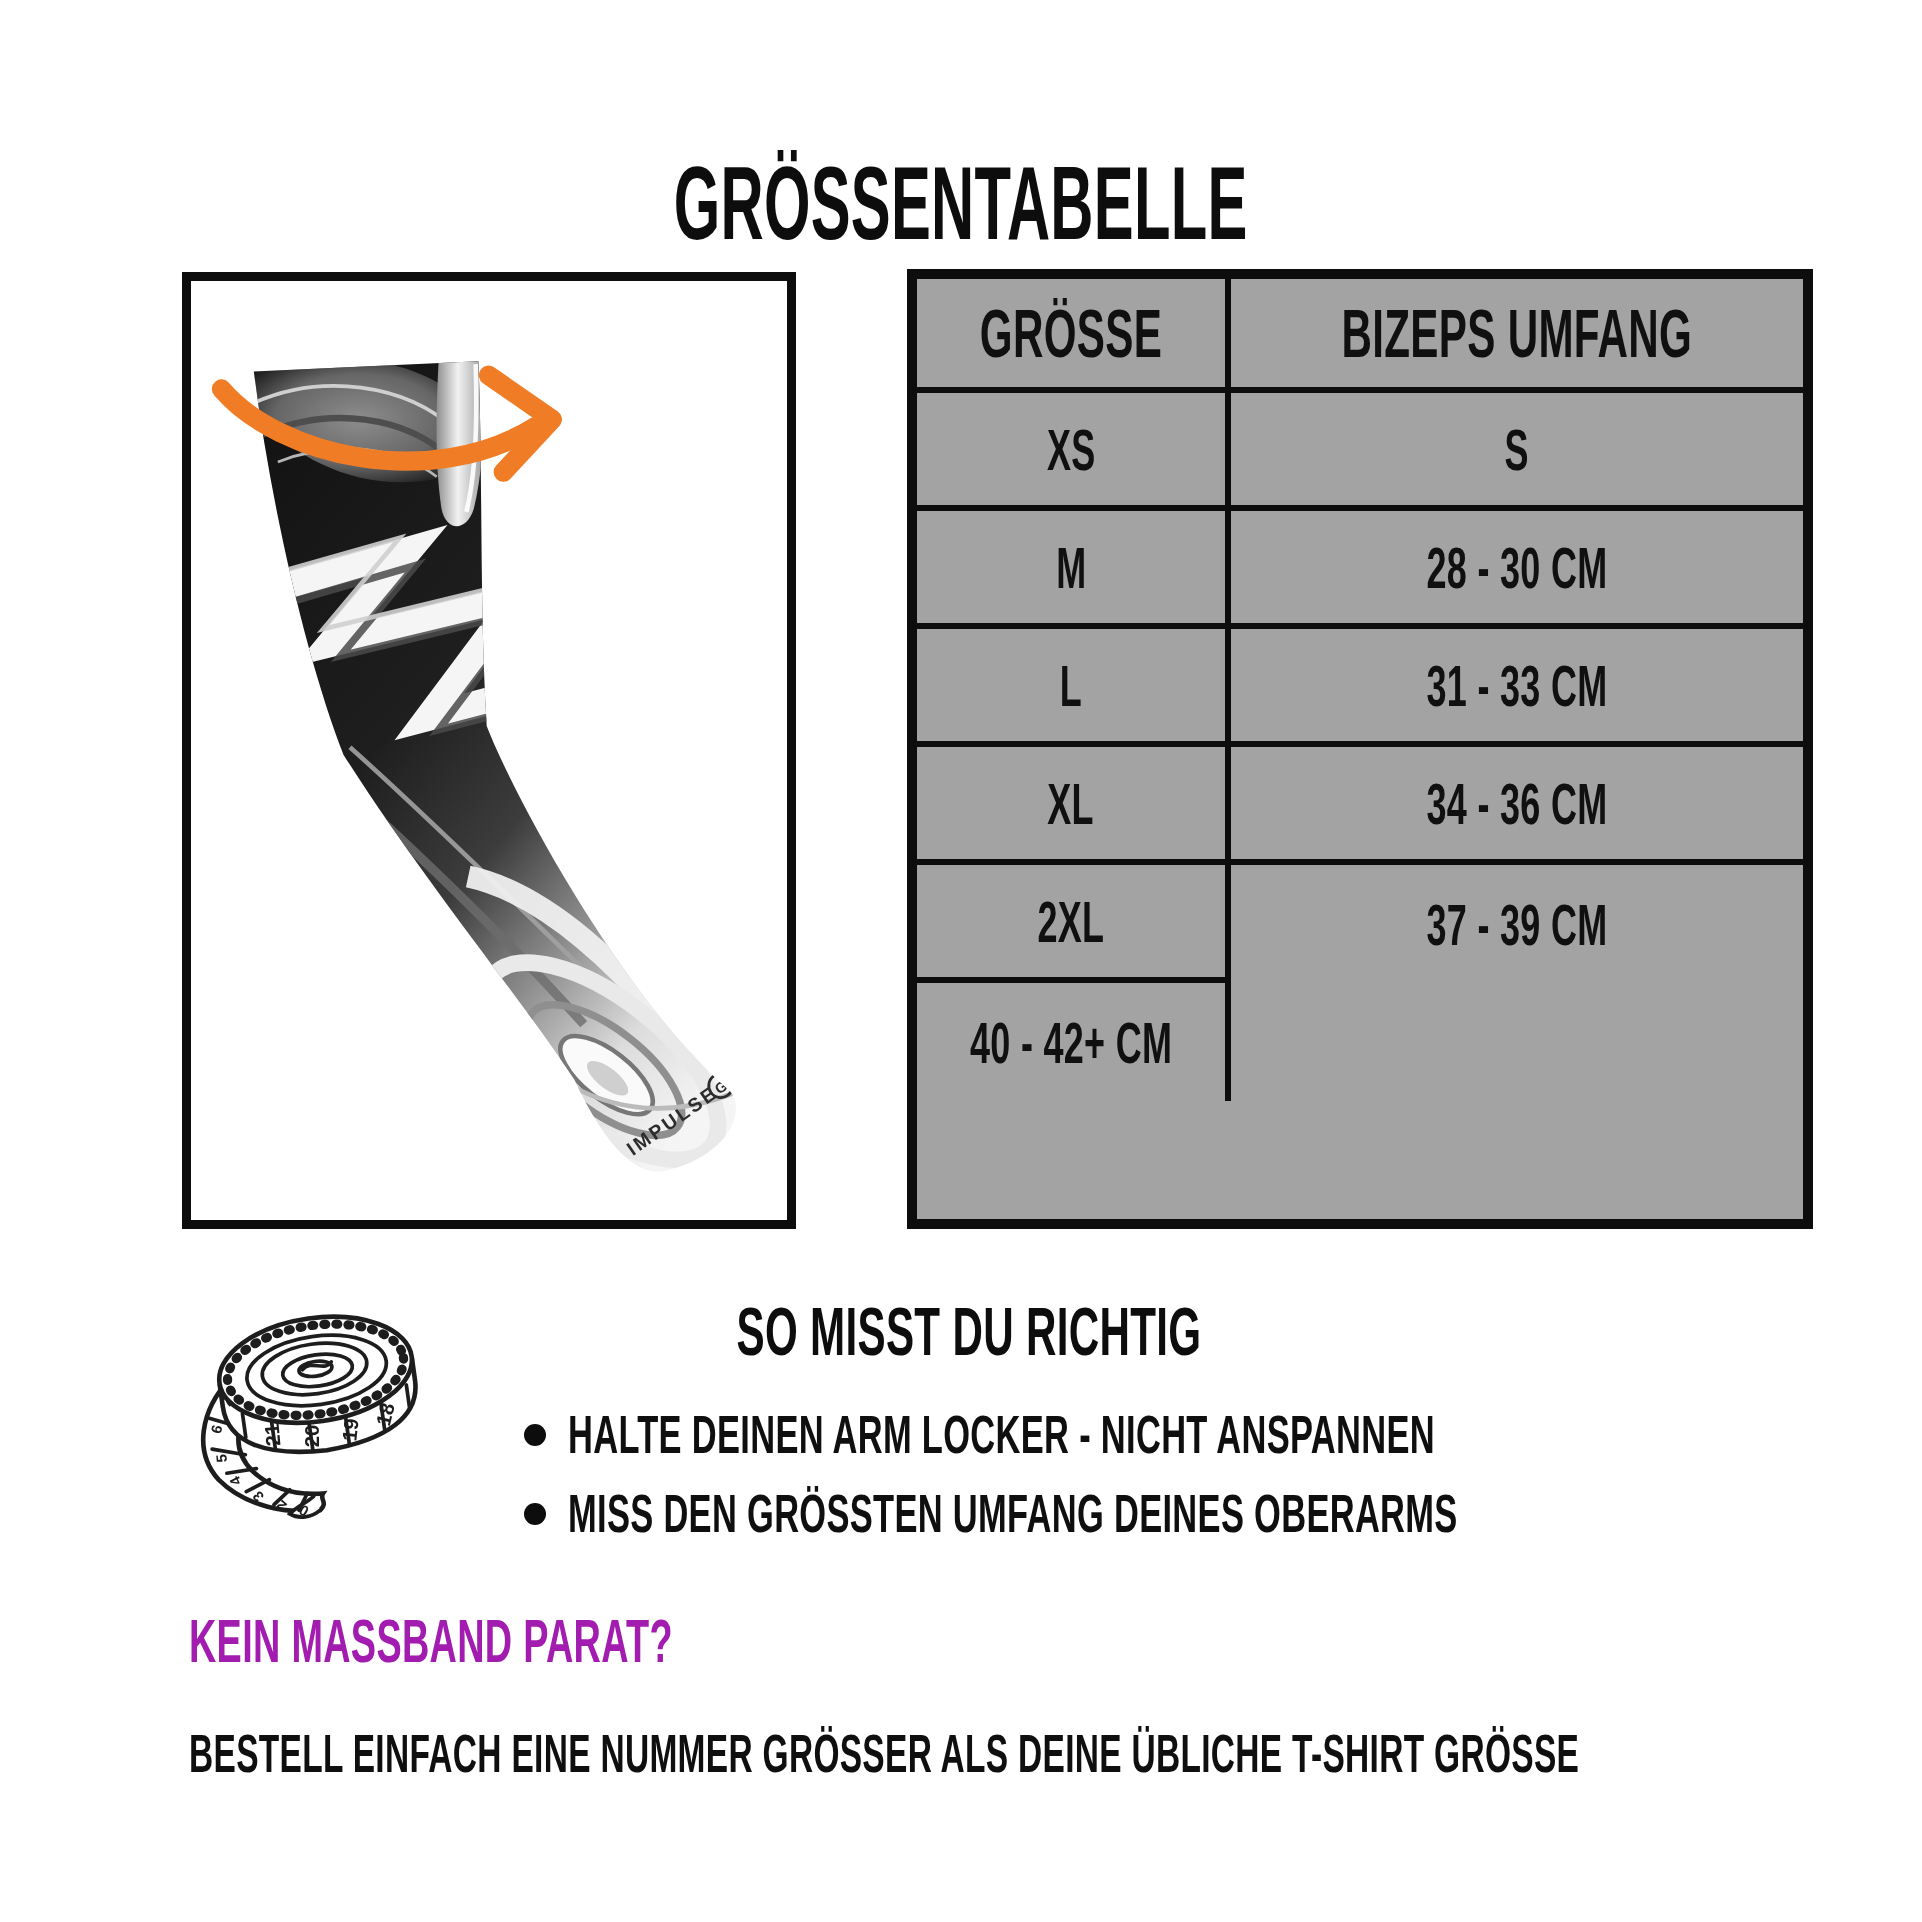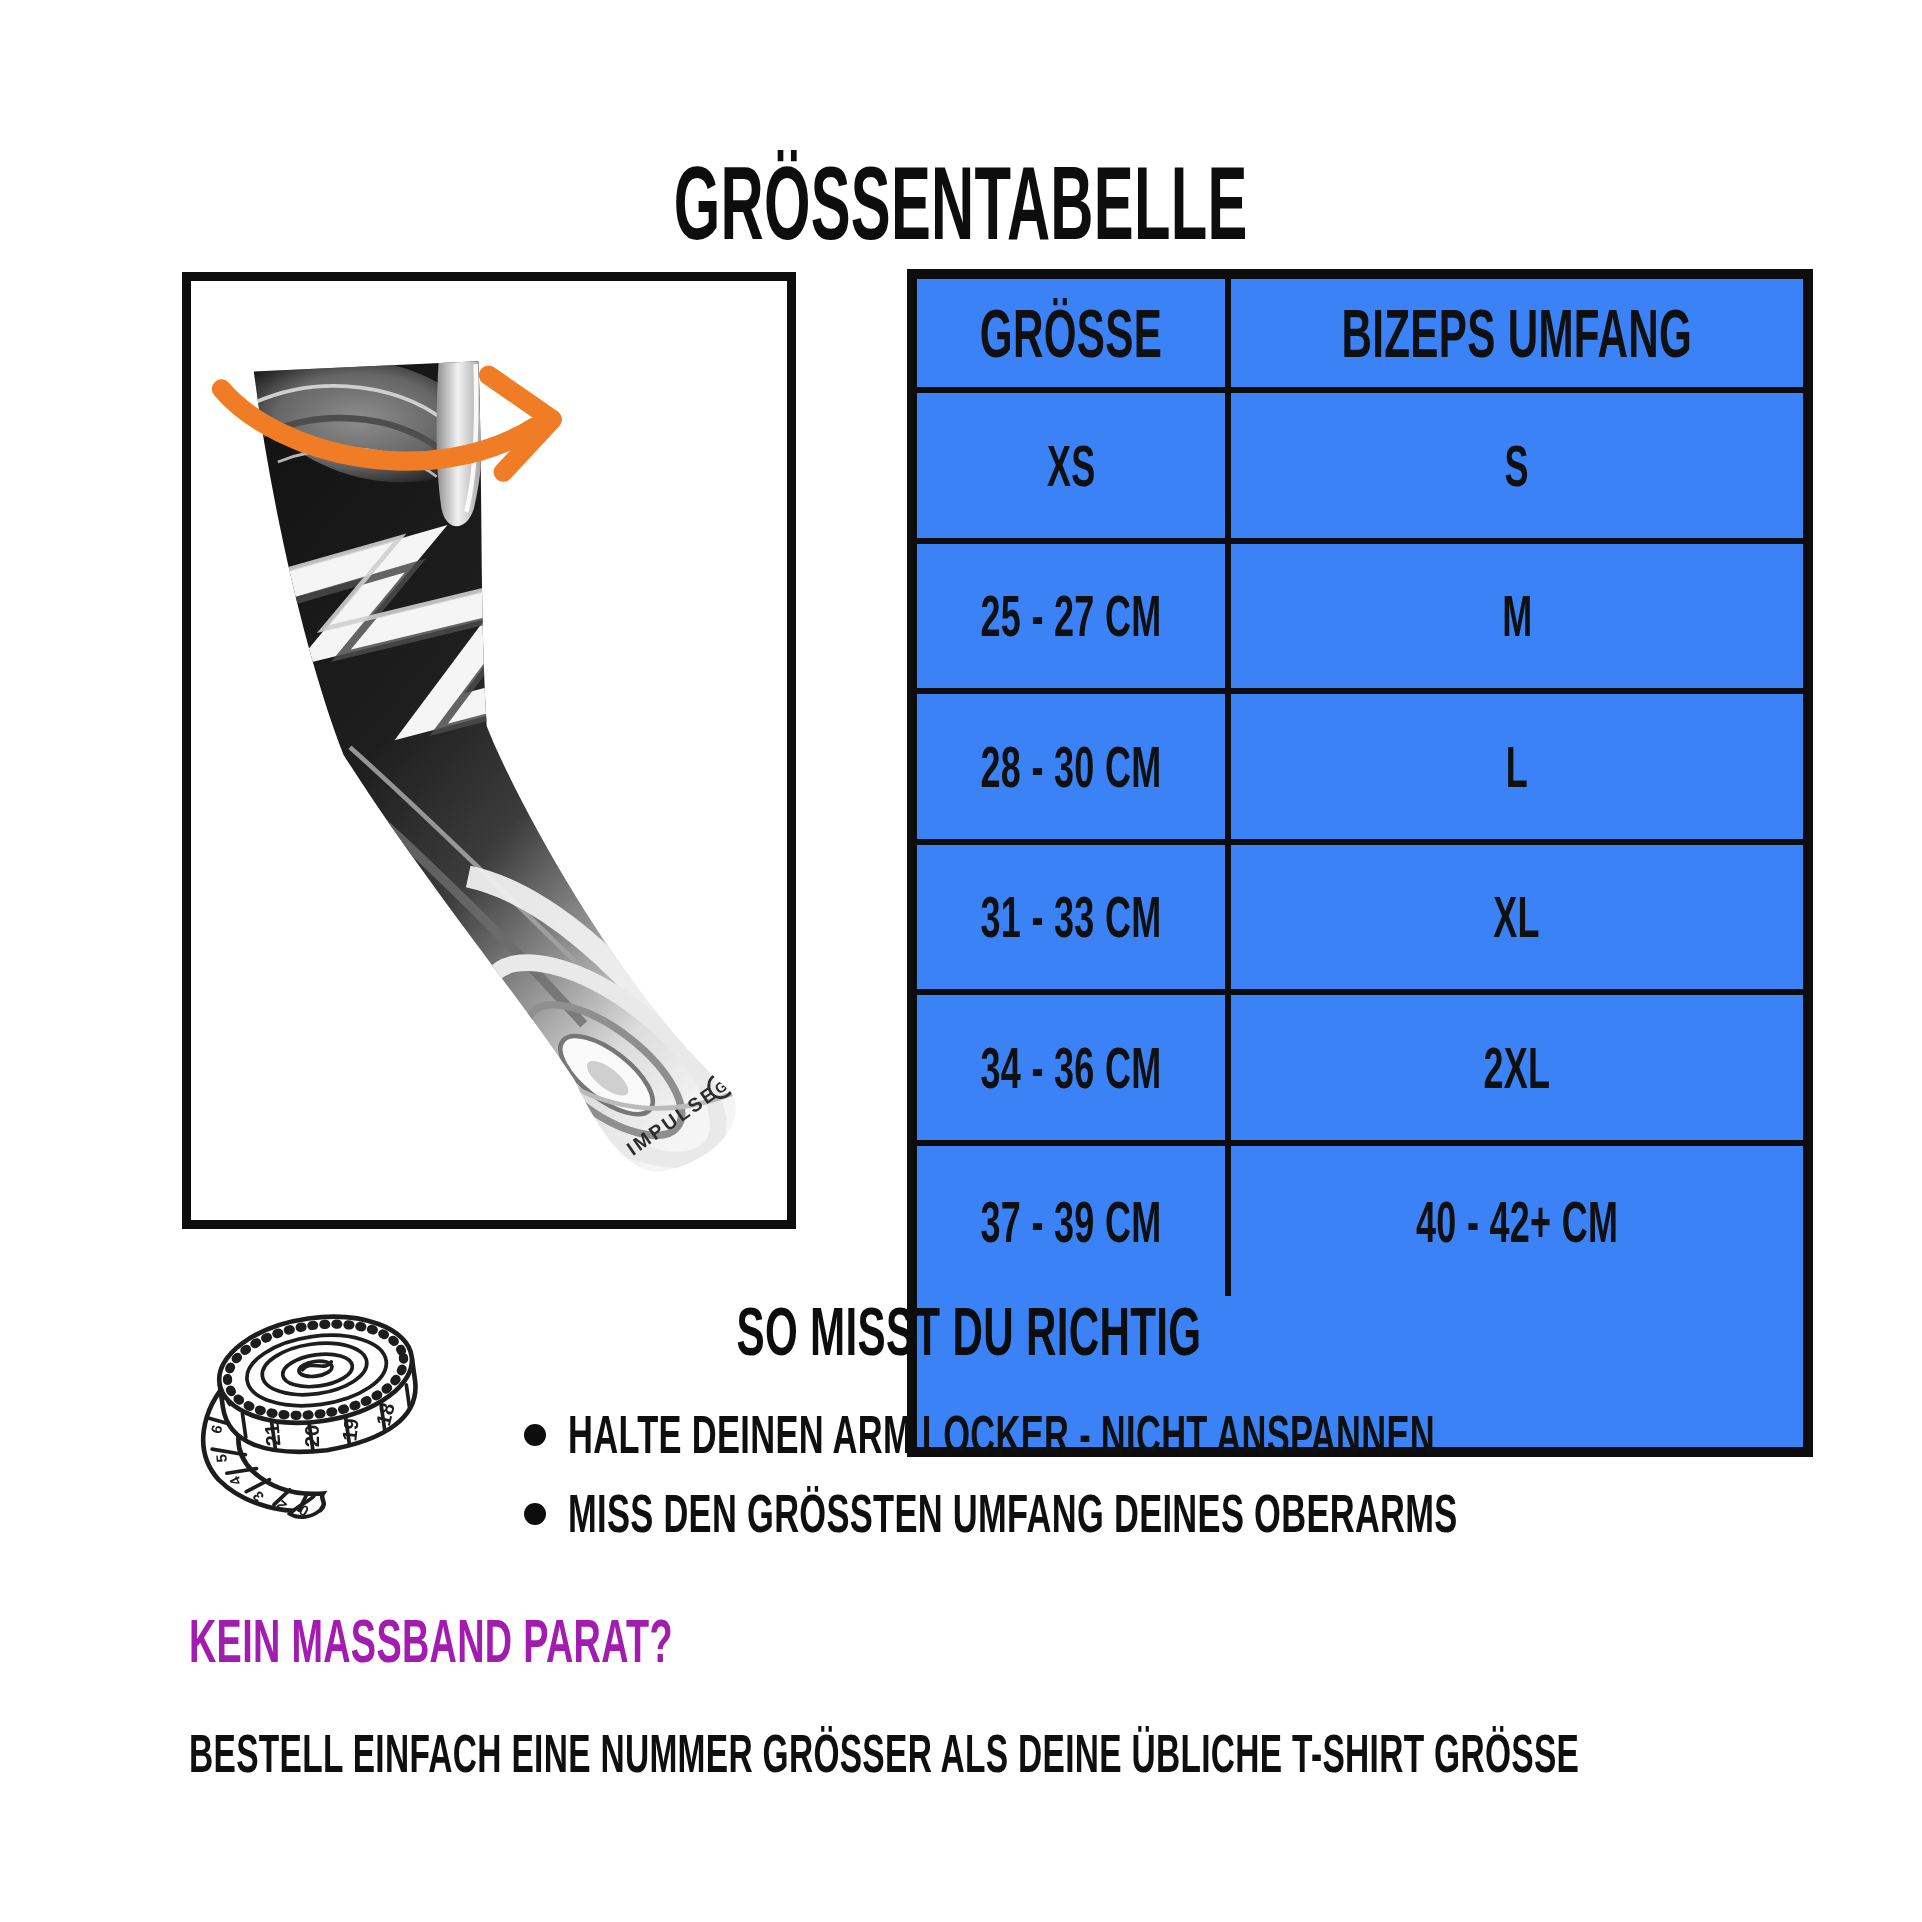--- a/index.html
+++ b/index.html
@@ -11,21 +11,21 @@
   .cx-left{transform-origin:left center;}
 
   .title{position:absolute;left:0;top:83px;width:100%;text-align:center;font-size:103px;line-height:1;color:#0d0d0d;}
   .title .cx{--sx:0.58;}
 
   
   .sleeve-box{position:absolute;left:182px;top:272px;width:614px;height:957px;border:9.2px solid #0d0d0d;background:#fff;box-sizing:border-box;}
   .sleeve-box svg{display:block;width:100%;height:100%;}
 
   
-  .size-table{position:absolute;left:907px;top:269px;width:906px;height:1188px;border:10px solid #0d0d0d;box-sizing:border-box;display:grid;grid-template-columns:314px 1fr;grid-template-rows:114px repeat(7,1fr);background:#3b82f6;}
+  .size-table{position:absolute;left:907px;top:269px;width:906px;height:960px;border:10px solid #0d0d0d;box-sizing:border-box;display:grid;grid-template-columns:314px 1fr;grid-template-rows:114px repeat(7,1fr);background:#a3a3a3;}
   .cell{display:flex;align-items:center;justify-content:center;border-right:6.5px solid #0d0d0d;border-bottom:6.5px solid #0d0d0d;font-size:58px;color:#101010;}
   .cell:nth-child(2n){border-right:none;}
   .cell:nth-last-child(-n+2){border-bottom:none;}
   .cell.hdr{font-size:68px;}
   .cell .cx{--sx:0.62;}
 
   
   .measure-heading{position:absolute;left:461px;top:1292px;width:1015px;text-align:center;font-size:68px;color:#0d0d0d;}
   .measure-heading .cx{--sx:0.62;}
 
@@ -128,23 +128,20 @@
         <span class="cx">BIZEPS UMFANG</span>
       </div>
 
     <div class="cell">
         <span class="cx">XS</span>
       </div>
 
     <div class="cell">
         <span class="cx">S</span>
       </div>
-    <div class="cell">
-        <span class="cx">25 - 27 CM</span>
-      </div>
 
     <div class="cell">
         <span class="cx">M</span>
       </div>
     <div class="cell">
         <span class="cx">28 - 30 CM</span>
       </div>
 
     <div class="cell">
         <span class="cx">L</span>

